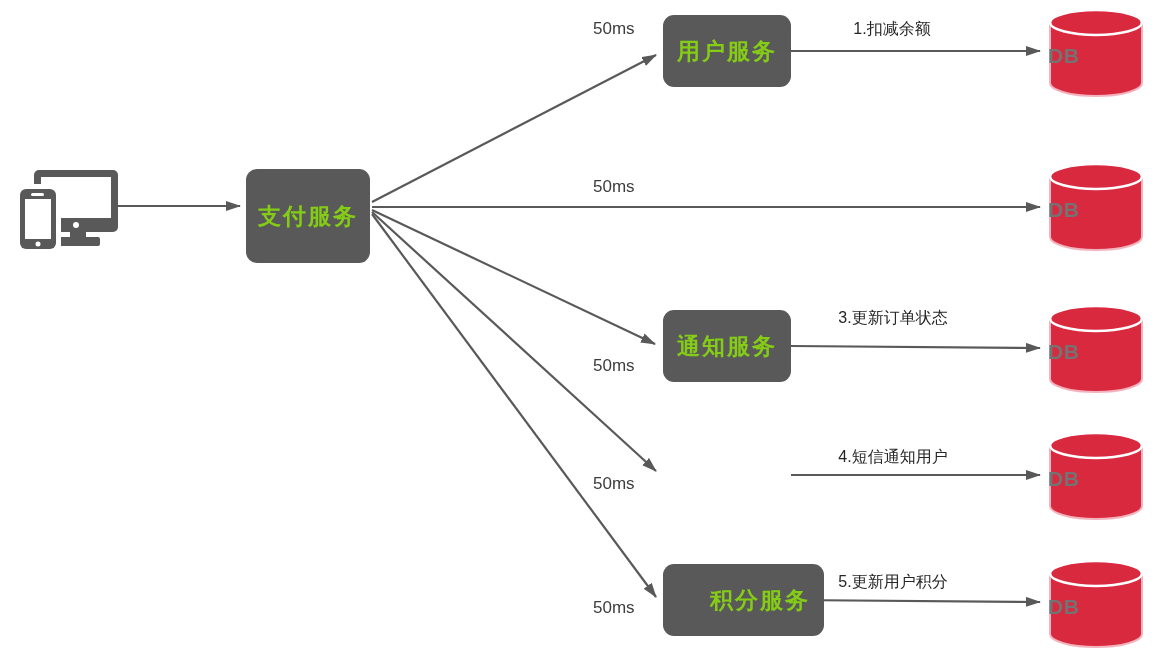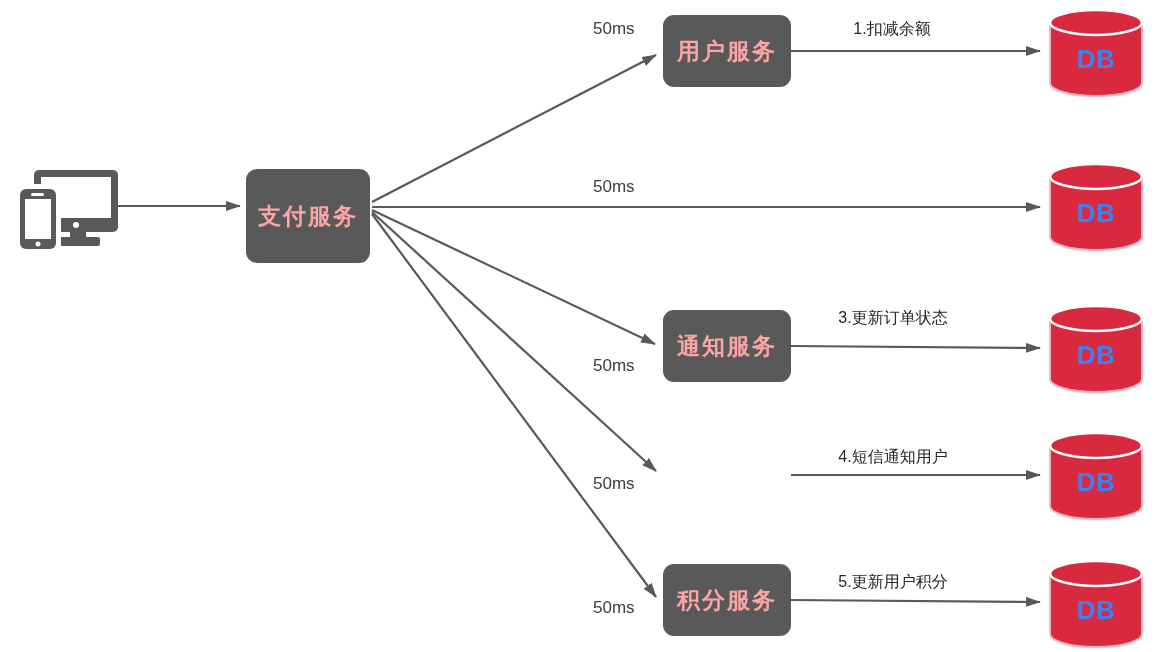--- a/index.html
+++ b/index.html
@@ -3,43 +3,43 @@
 <meta charset="utf-8">
 <style>
   html,body{margin:0;padding:0;background:#ffffff;}
   .canvas{
     position:relative;width:1168px;height:652px;background:#ffffff;overflow:hidden;
     font-family:"Liberation Sans","DejaVu Sans",sans-serif;
     --node-color:#595959;--db-color:#D9293F;--arrow-color:#595959;--text-color:#262626;
   }
   .layer{position:absolute;left:0;top:0;width:1168px;height:652px;}
   .node{
-    position:absolute;background:var(--node-color);color:#fca5a5;border-radius:11px;
+    position:absolute;background:var(--node-color);color:#84cc16;border-radius:11px;
     display:flex;align-items:center;justify-content:center;
     font-weight:bold;font-size:23px;letter-spacing:2px;
   }
   .node-source{left:246px;top:169px;width:124px;height:94px;}
   .node-svc{left:663px;width:128px;height:72px;}
   .pos-user{top:15px;}
   .pos-trade{top:310px;}
   .pos-notify{top:439px;}
-  .pos-points{top:564px;}
+  .pos-points{top:564px;padding-left:33px;}
   .lat{position:absolute;font-size:17px;color:#3d3d3d;white-space:nowrap;}
   .lat-1{left:593px;top:19px;}
   .lat-2{left:593px;top:177px;}
   .lat-3{left:593px;top:356px;}
   .lat-4{left:593px;top:474px;}
   .lat-5{left:593px;top:598px;}
   .act{position:absolute;width:240px;text-align:center;font-size:16px;color:var(--text-color);white-space:nowrap;}
   .act-1{left:772px;top:19px;}
   .act-2{left:773px;top:176px;}
   .act-3{left:773px;top:308px;}
   .act-4{left:773px;top:447px;}
   .act-5{left:773px;top:572px;}
-  .dbl{position:absolute;left:1048px;width:96px;text-align:center;color:#3b82f6;font-weight:bold;font-size:26px;letter-spacing:0.5px;}
+  .dbl{position:absolute;left:1048px;width:96px;color:#737373;font-weight:bold;font-size:21px;letter-spacing:0.5px;}
   .dbl-1{top:44px;}
   .dbl-2{top:198px;}
   .dbl-3{top:340px;}
   .dbl-4{top:467px;}
   .dbl-5{top:595px;}
 </style>
 </head>
 <body>
 
 <div class="canvas" style="--node-color: #595959; --db-color: #D9293F; --arrow-color: #595959; --text-color: #262626;">

